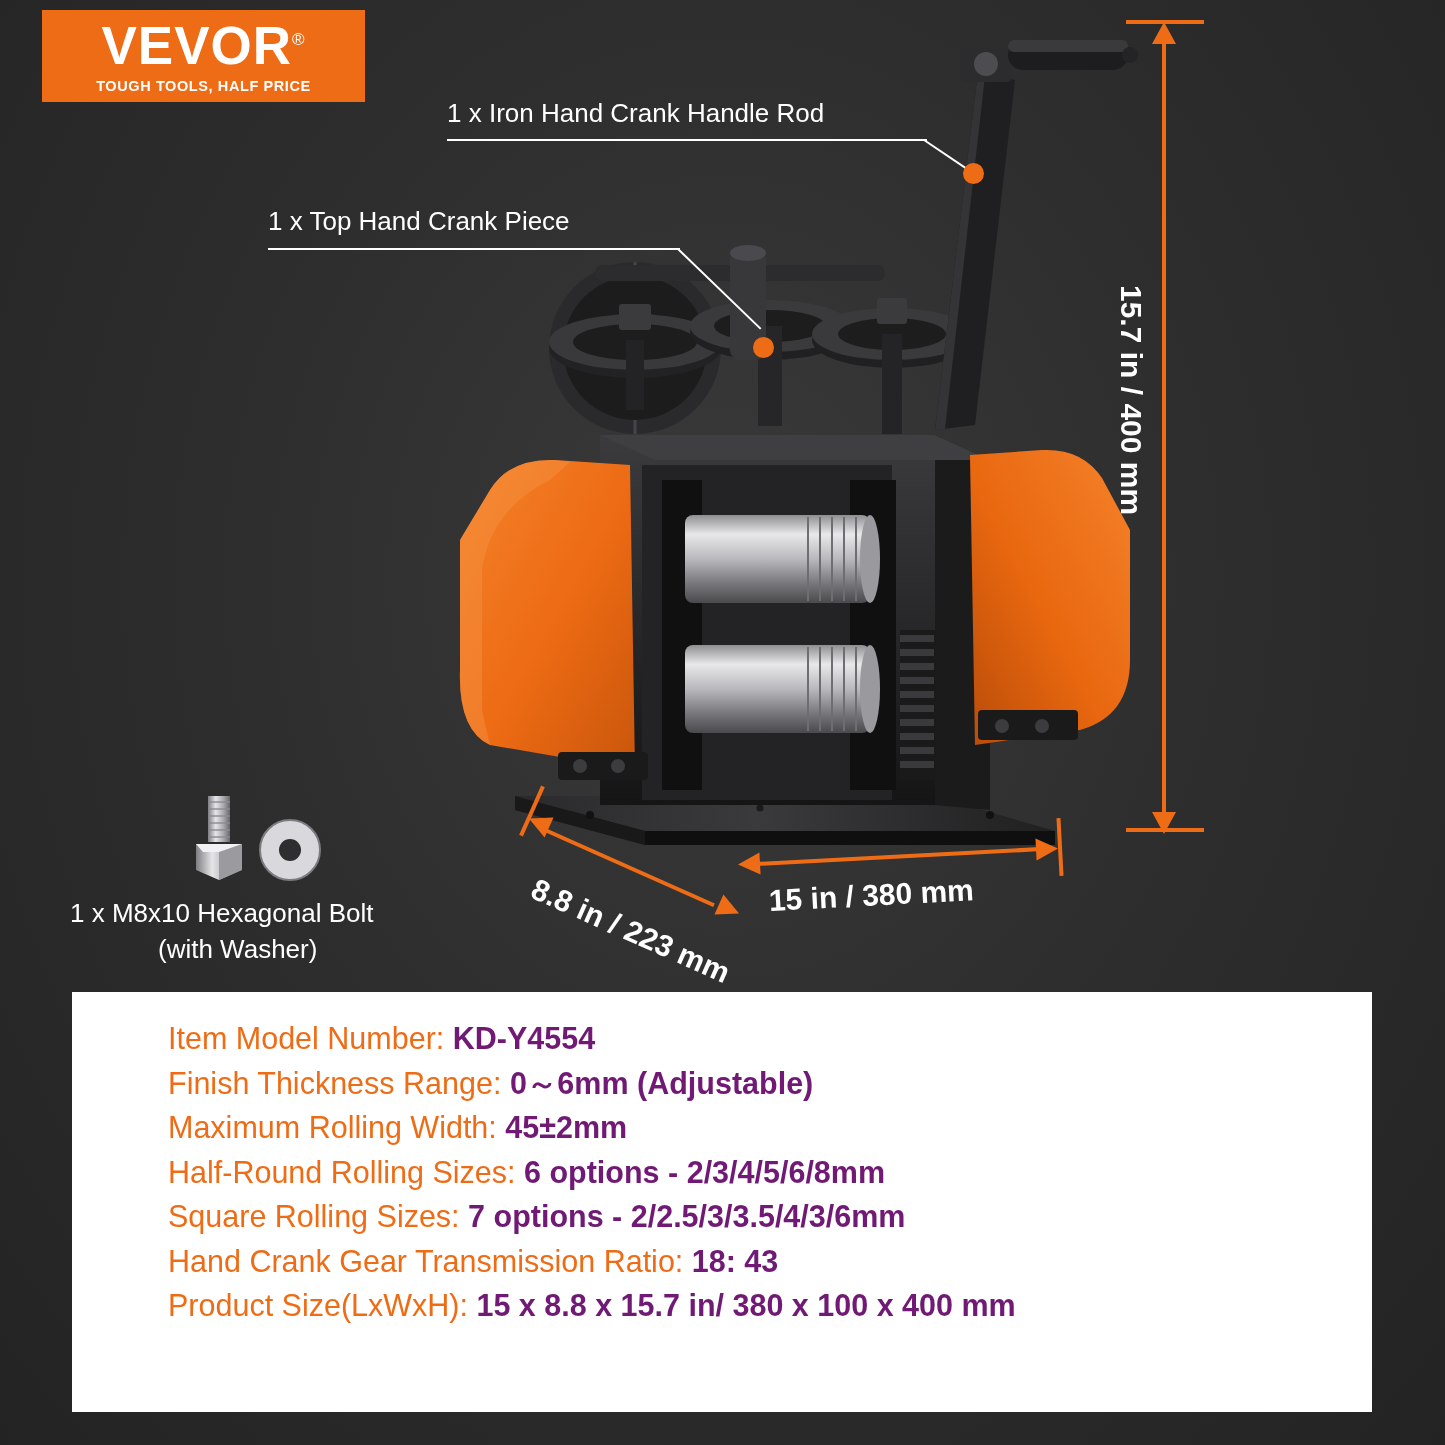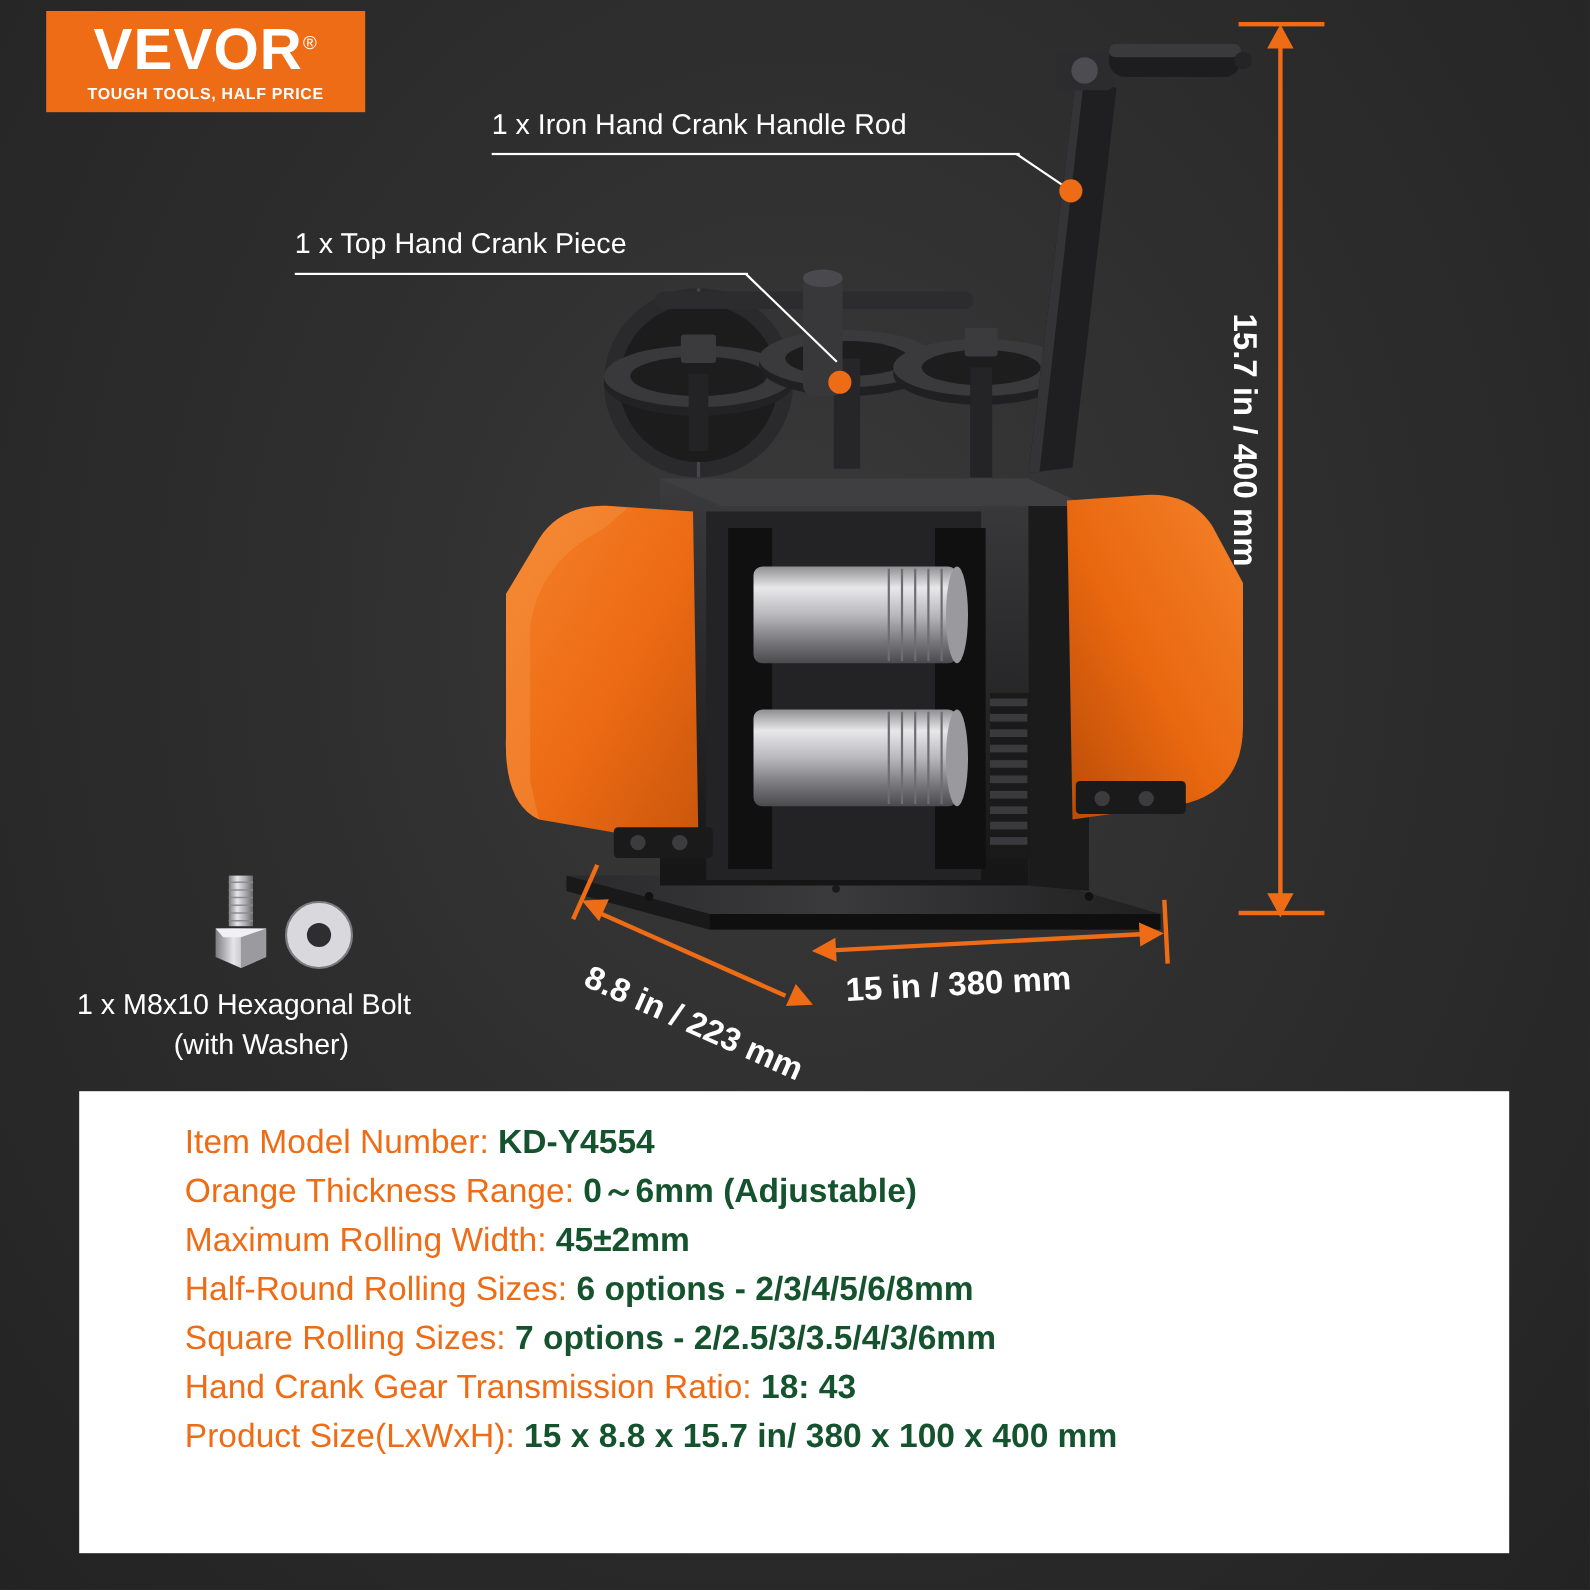--- a/index.html
+++ b/index.html
@@ -18,21 +18,21 @@
     position: absolute;
     inset: 0;
     background: radial-gradient(ellipse at 50% 40%, #3a3a3a 0%, #2e2e2e 45%, #232323 100%);
   }
 
   
   .logo {
     position: absolute;
     left: 42px;
     top: 10px;
-    width: 290px;
+    width: 323px;
     height: 92px;
     background: #ef6c16;
     display: flex;
     flex-direction: column;
     align-items: center;
     justify-content: center;
   }
   .logo-main {
     color: #ffffff;
     font-size: 53px;
@@ -151,21 +151,21 @@
   }
   .spec-row {
     font-size: 30.5px;
     line-height: 44.5px;
     white-space: nowrap;
   }
   .spec-label {
     color: #ef6c16;
   }
   .spec-value {
-    color: #14532d;
+    color: #701a75;
     font-weight: bold;
   }
 
   
   #machine {
     position: absolute;
     left: 430px;
     top: 10px;
     width: 740px;
     height: 880px;
@@ -398,21 +398,21 @@
   <div class="bolt-text" id="bolt-line1">1 x M8x10 Hexagonal Bolt</div>
   <div class="bolt-text" id="bolt-line2">(with Washer)</div>
 
   <div id="spec-panel">
     <div class="spec-list">
       <div class="spec-row">
         <span class="spec-label">Item Model Number:</span>
         <span class="spec-value">KD-Y4554</span>
       </div>
       <div class="spec-row">
-        <span class="spec-label">Orange Thickness Range:</span>
+        <span class="spec-label">Finish Thickness Range:</span>
         <span class="spec-value">0～6mm (Adjustable)</span>
       </div>
       <div class="spec-row">
         <span class="spec-label">Maximum Rolling Width:</span>
         <span class="spec-value">45±2mm</span>
       </div>
       <div class="spec-row">
         <span class="spec-label">Half-Round Rolling Sizes:</span>
         <span class="spec-value">6 options - 2/3/4/5/6/8mm</span>
       </div>

